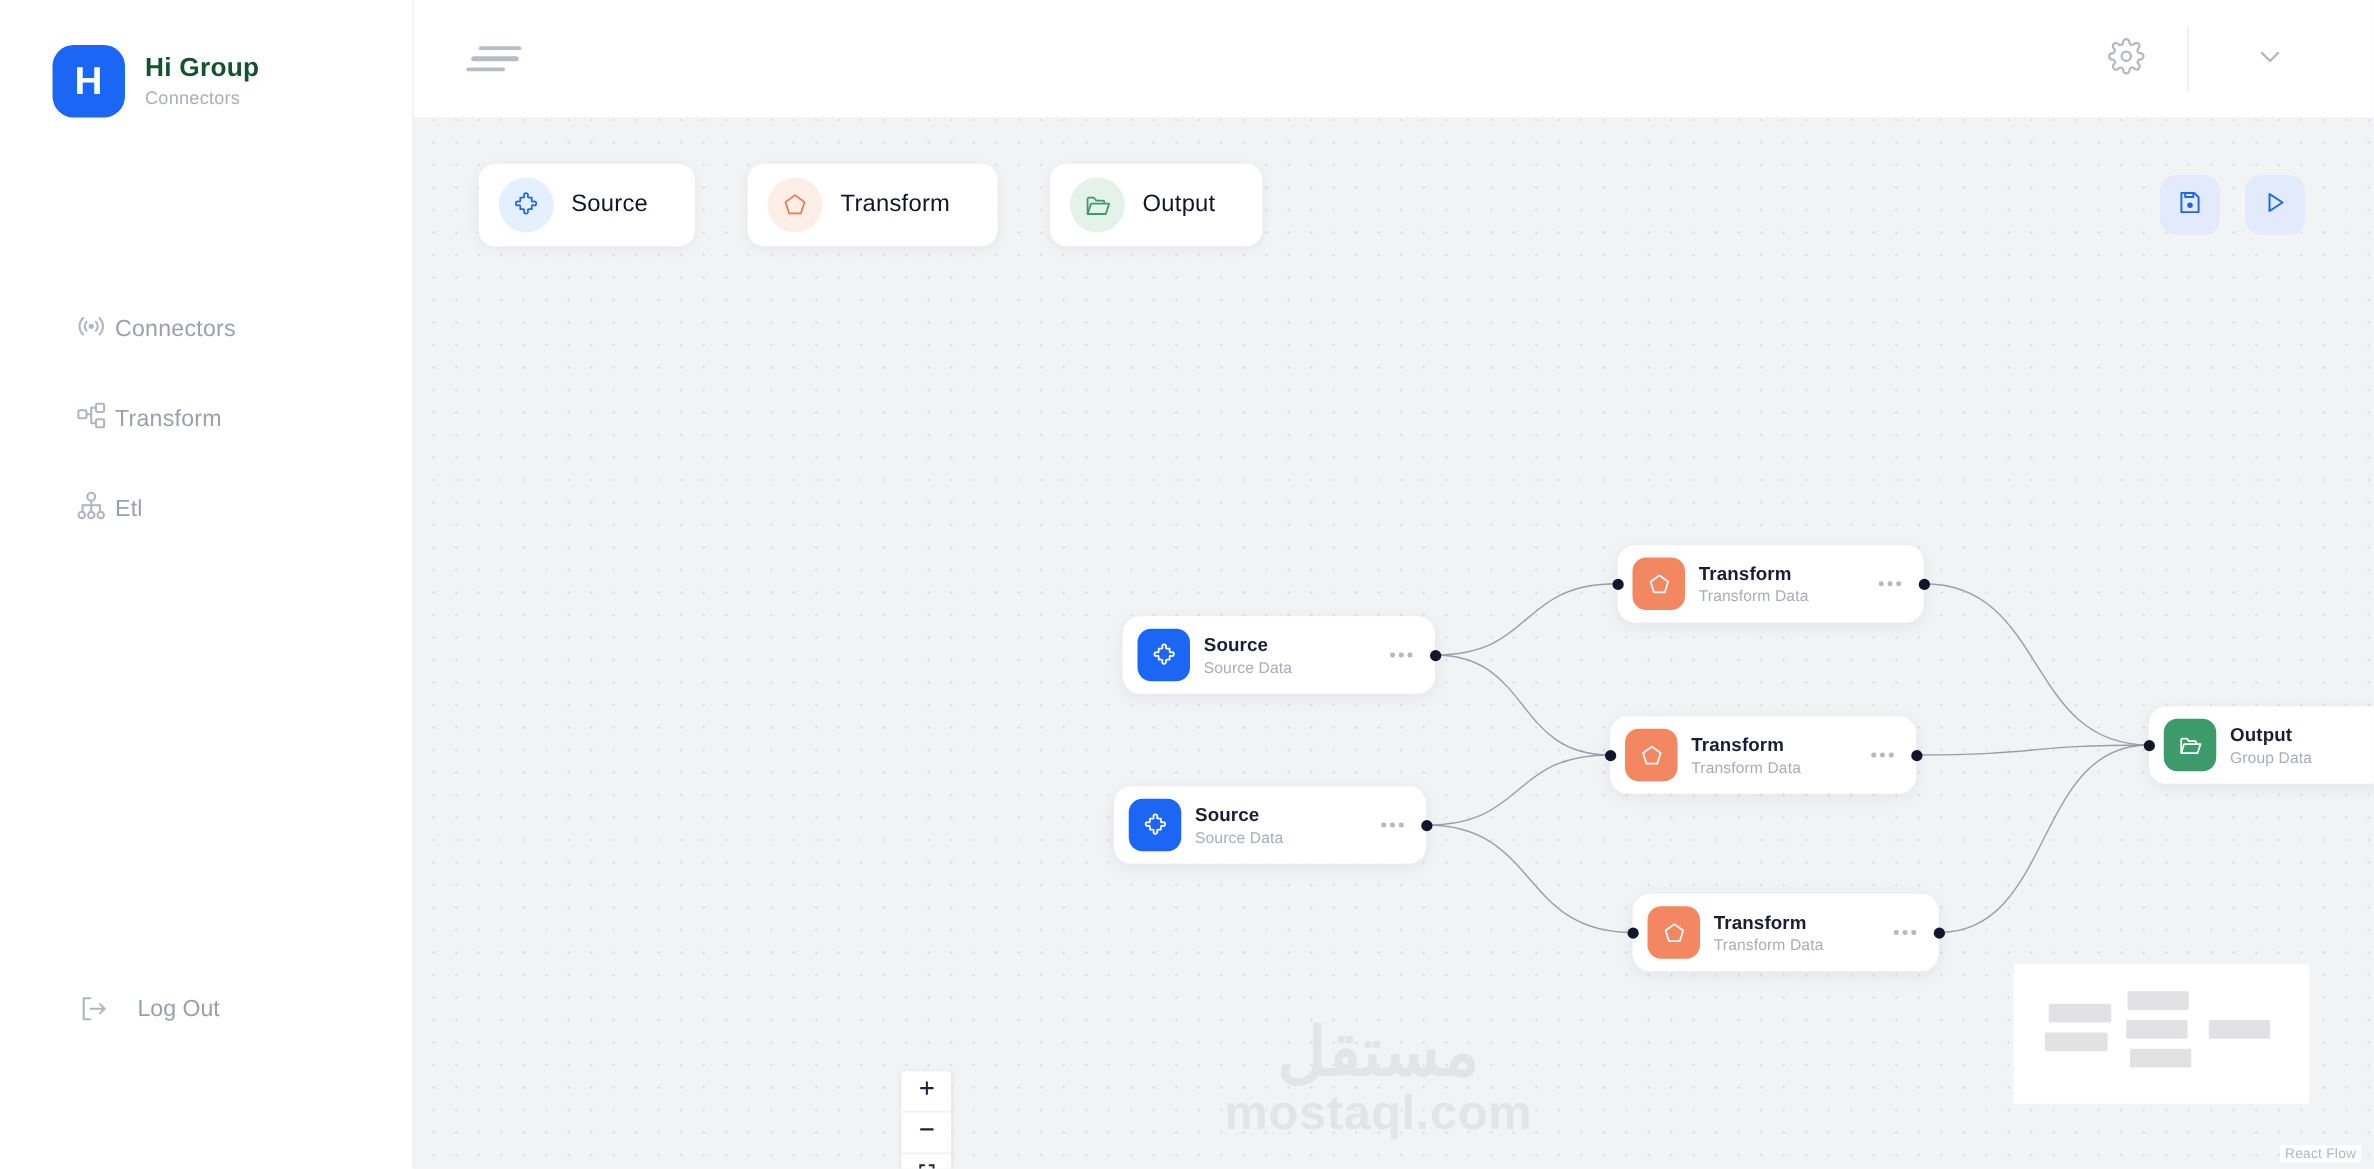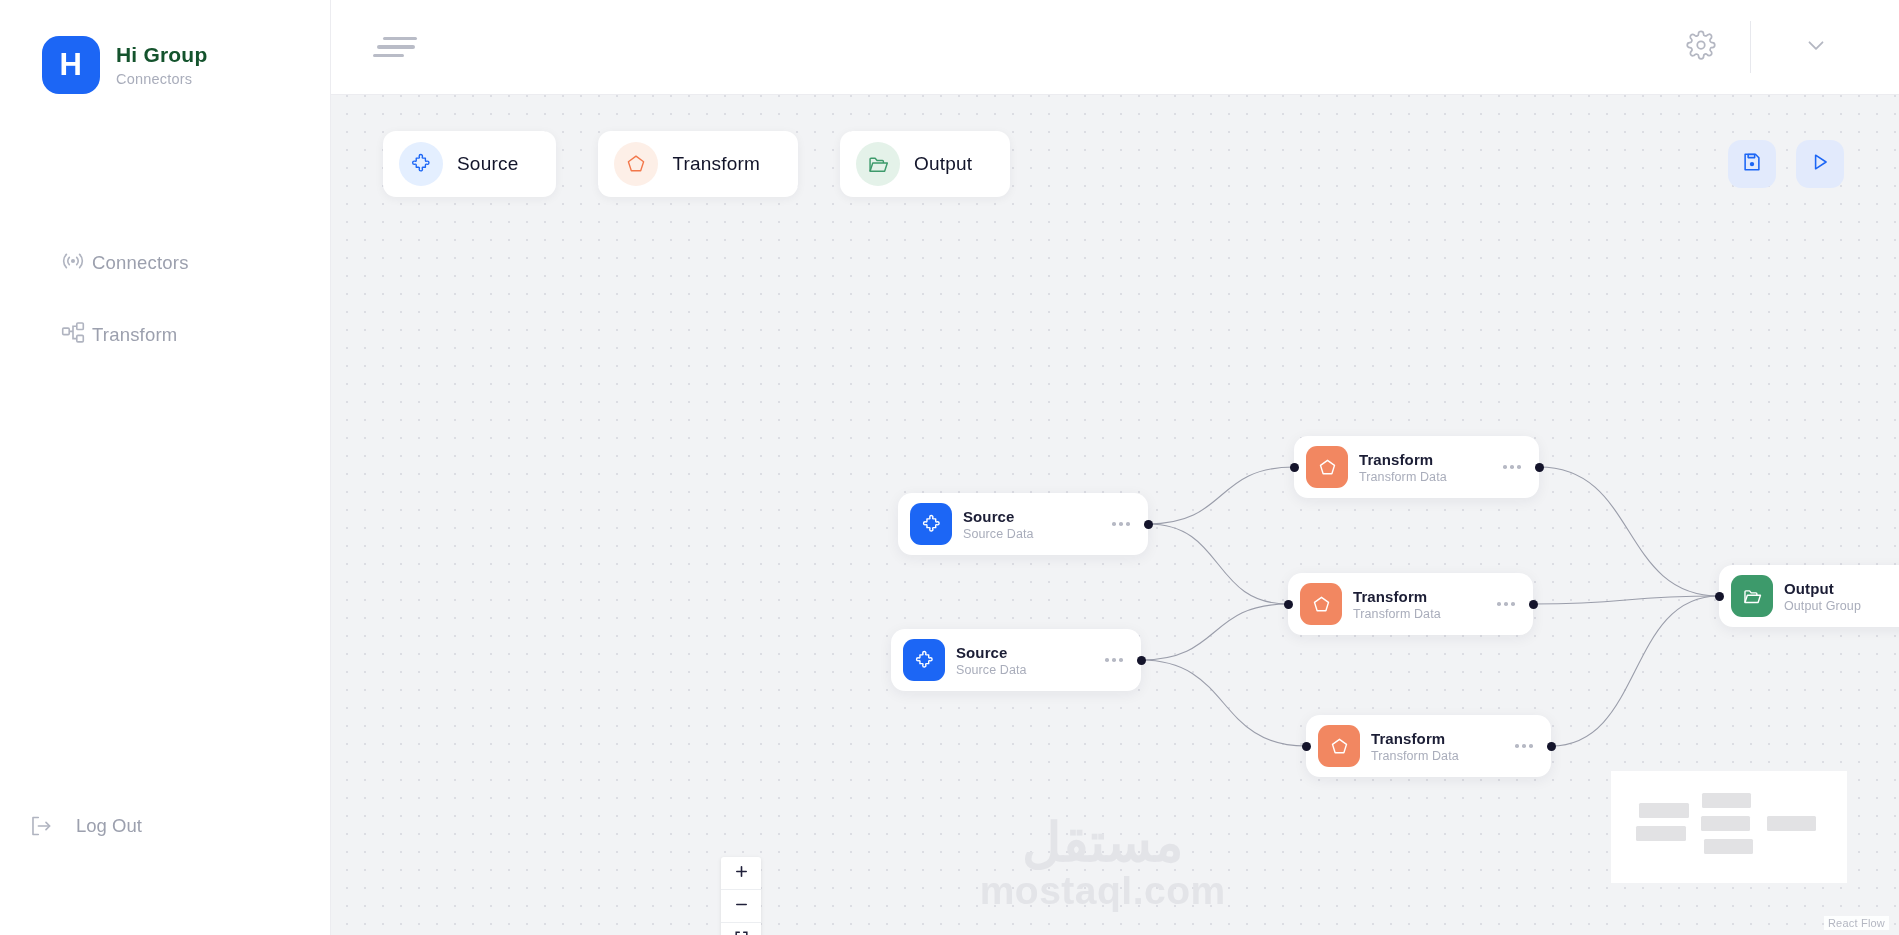--- a/index.html
+++ b/index.html
@@ -33,23 +33,23 @@
   .nav { margin-top: 108px; display: flex; flex-direction: column; }
   .nav-item {
     display: flex; align-items: flex-end; gap: 6px;
     padding: 0 0 0 60px; height: 72px;
     color: #9ca0ae; font-size: 18.5px; letter-spacing: .2px;
     cursor: pointer;
   }
   .nav-icon { width: 26px; height: 26px; flex: 0 0 26px; display: flex; align-items: center; justify-content: center; }
 
   .logout {
-    position: absolute; left: 0; top: 792px;
+    position: absolute; left: 0; top: 773px;
     display: flex; align-items: center; gap: 22px;
-    padding-left: 28px; height: 68px;
+    padding-left: 62px; height: 68px;
     color: #9ca0ae; font-size: 18.5px; cursor: pointer;
   }
 
   
   #main { flex: 1; position: relative; height: 935px; background: #f2f3f5; }
 
   
   #header {
     height: 95px; background: #ffffff;
     display: flex; align-items: center; justify-content: space-between;
@@ -193,20 +193,32 @@
           <svg width="26" height="26" viewBox="0 0 24 24" fill="none" stroke="#b0b4c0" stroke-width="1.5">
             <rect x="2.5" y="7.5" width="6" height="6" rx="1"></rect>
             <rect x="15.5" y="2.8" width="6" height="6" rx="1"></rect>
             <rect x="15.5" y="14.2" width="6" height="6" rx="1"></rect>
             <path d="M8.5 10.5h3.5M12 10.5V5.8h3.5M12 10.5v6.7h3.5"></path>
           </svg>
         </span>
         <span>Transform</span>
       </div>
 
+      <div class="nav-item">
+        <span class="nav-icon">
+          <svg width="26" height="26" viewBox="0 0 24 24" fill="none" stroke="#b0b4c0" stroke-width="1.5">
+            <circle cx="12" cy="5" r="2.9"></circle>
+            <circle cx="5" cy="18.5" r="2.4"></circle>
+            <circle cx="12" cy="18.5" r="2.4"></circle>
+            <circle cx="19" cy="18.5" r="2.4"></circle>
+            <path d="M12 7.9v3.4M12 11.3H5.6v4.7M12 11.3v4.7M12 11.3h6.4v4.7"></path>
+          </svg>
+        </span>
+        <span>Etl</span>
+      </div>
 
     </nav>
 
     <div class="logout">
       <span class="nav-icon">
         <svg width="26" height="26" viewBox="0 0 24 24" fill="none" stroke="#b0b4c0" stroke-width="1.5" stroke-linecap="round" stroke-linejoin="round">
           <path d="M9.5 4.2H4.6v15.6h4.9"></path>
           <path d="M9.6 12h10.2"></path>
           <path d="M16.6 8.6 20 12l-3.4 3.4"></path>
         </svg>
@@ -399,21 +411,21 @@
           <div class="node" style="left: 1388px; top: 470px; width: 248px; height: 62px; padding: 0px 0px 0px 12px; gap: 11px;">
             <span class="handle in"></span>
             <span class="node-ico green">
               <svg width="21" height="21" viewBox="0 0 24 24" fill="none" stroke="#fff" stroke-width="1.6" stroke-linejoin="round">
                 <path d="M3.4 18.8V6.6a1 1 0 0 1 1-1h4.2l1.9 2.3h5.5a1 1 0 0 1 1 1v1.5"></path>
                 <path d="M3.4 18.8 6.1 10.6h15L18.4 18.8z"></path>
               </svg>
             </span>
             <span class="node-txt">
               <span class="node-title">Output</span>
-              <span class="node-sub">Output Group</span>
+              <span class="node-sub">Group Data</span>
             </span>
           </div>
         </div>
 
       <div id="watermark">
         <div class="wm-ar">مستقل</div>
         <div class="wm-en">mostaql.com</div>
       </div>
 
       <div id="controls">

